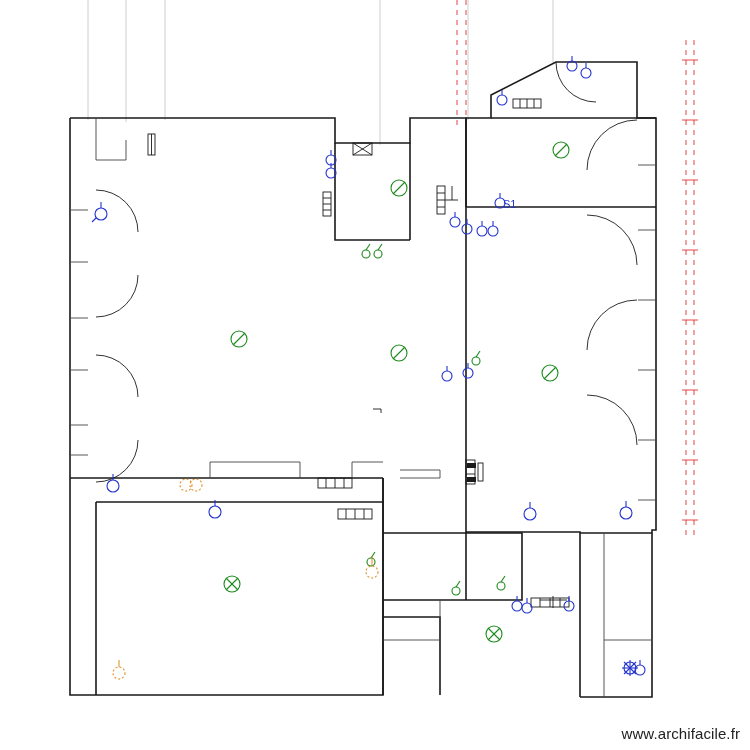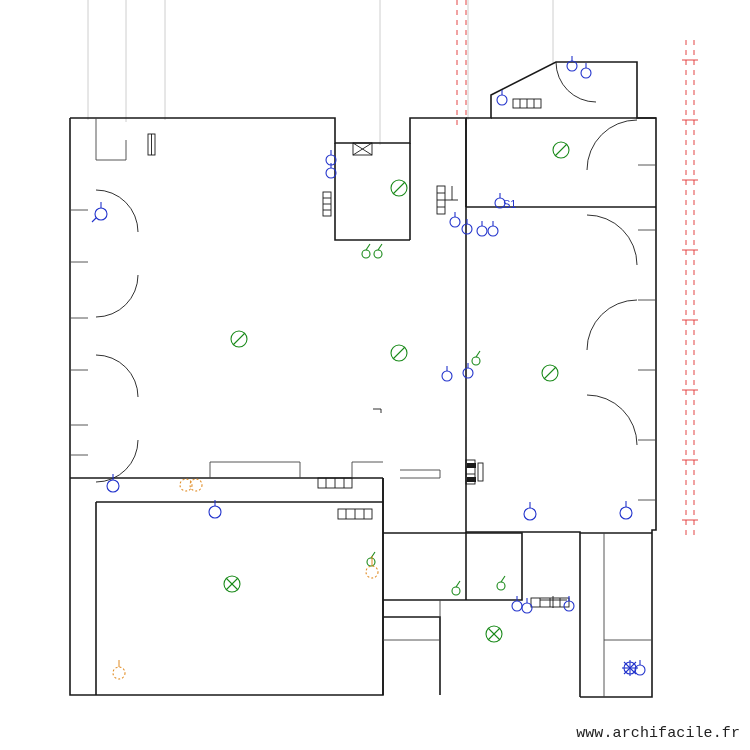--- a/index.html
+++ b/index.html
@@ -24,21 +24,21 @@
     display: block;
     width: 750px;
     height: 750px;
   }
   #watermark {
     position: absolute;
     right: 10px;
     bottom: 8px;
     font-size: 15px;
     color: #222222;
-    font-family: Liberation Mono, monospace;
+    font-family: Liberation Sans, sans-serif;
     letter-spacing: 0.1px;
     white-space: nowrap;
   }
 </style>
 </head>
 <body>
 
 <div id="plan-root">
   <svg id="floorplan-svg" viewBox="0 0 750 750" xmlns="http://www.w3.org/2000/svg">
 

